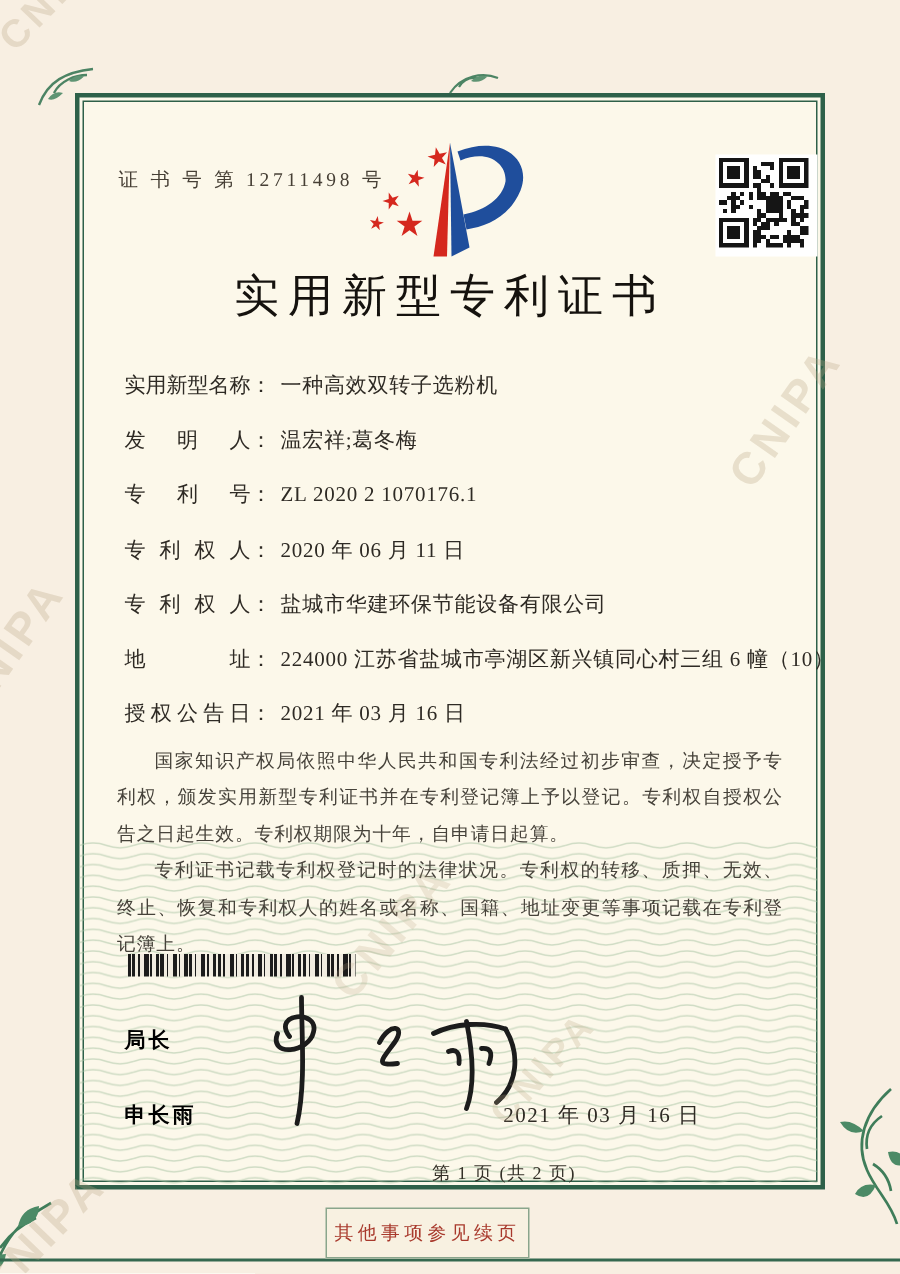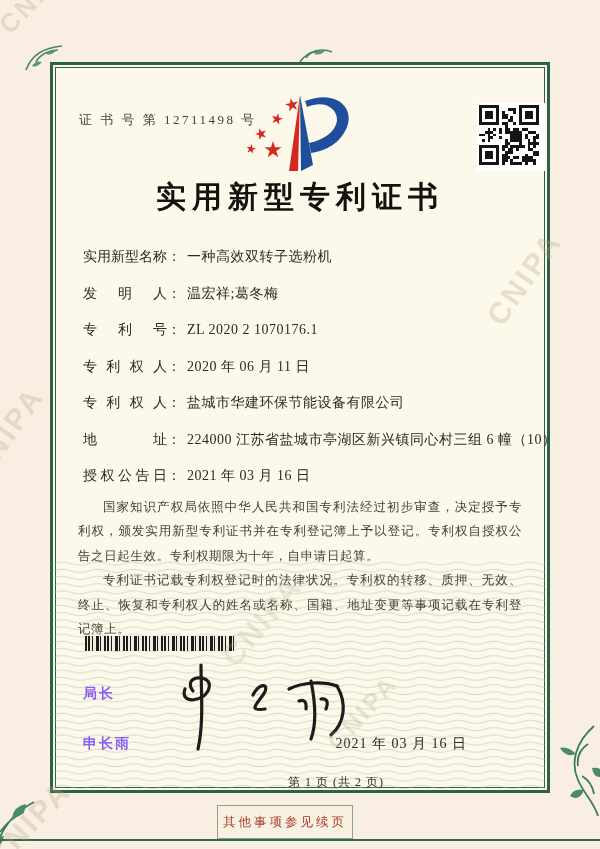--- a/index.html
+++ b/index.html
@@ -31,21 +31,21 @@
   .waves{position:absolute;left:0px;bottom:0px;z-index:0;opacity:.55;pointer-events:none;}
   
   .certno{
     position:absolute;left:26px;top:32px;font-size:13px;letter-spacing:2.5px;
     color:#463f35;z-index:2;margin-top:14px;
   }
   .logo{position:absolute;left:186px;top:24px;z-index:2;}
   .qrbox{position:absolute;left:424px;top:38px;width:64px;height:64px;background:#fff;padding:2px;z-index:2;}
   .title{
     position:absolute;left:0;top:112px;width:100%;text-align:center;
-    font-size:30px;font-weight:700;letter-spacing:6px;color:#15120e;z-index:2;
+    font-size:30px;font-weight:400;letter-spacing:6px;color:#15120e;z-index:2;
   }
   
   .fields{position:absolute;left:30px;top:183px;right:20px;z-index:2;}
   .frow{height:20px;margin-bottom:16.5px;font-size:14px;color:#2e2a24;position:relative;white-space:nowrap;}
   .flabel{display:inline-block;width:84px;text-align:justify;text-align-last:justify;vertical-align:top;}
   .fcolon{display:inline-block;margin-right:6px;}
   .fval{letter-spacing:.5px;}
   .fpair2{position:absolute;left:250px;top:0;}
   
   .body-text{position:absolute;left:25px;right:25px;top:430px;z-index:2;
@@ -56,21 +56,21 @@
     position:absolute;left:32px;top:571px;width:152px;height:15px;z-index:2;
     background:repeating-linear-gradient(90deg,
       #1c1c1c 0 2px,#f1ece0 2px 3px,#1c1c1c 3px 5px,#f1ece0 5px 7px,
       #1c1c1c 7px 8px,#f1ece0 8px 11px,#1c1c1c 11px 14px,#f1ece0 14px 15px,
       #1c1c1c 15px 16px,#f1ece0 16px 19px);
   }
   
   .signer-title,.signer-name{
     position:absolute;left:30px;z-index:2;
     font-family:"Liberation Sans","DejaVu Sans",sans-serif;
-    font-weight:bold;color:#8b5cf6;letter-spacing:2px;
+    font-weight:bold;color:#000000;letter-spacing:2px;
   }
   .signer-title{top:620px;font-size:14px;}
   .signer-name{top:670px;font-size:14px;}
   .sig{position:absolute;left:108px;top:596px;z-index:2;}
   .grant-date{
     position:absolute;right:80px;top:670px;z-index:2;
     font-size:14px;color:#2e2a24;letter-spacing:1px;
   }
   .pageinfo{
     position:absolute;left:0;top:709px;width:100%;text-align:center;z-index:2;

